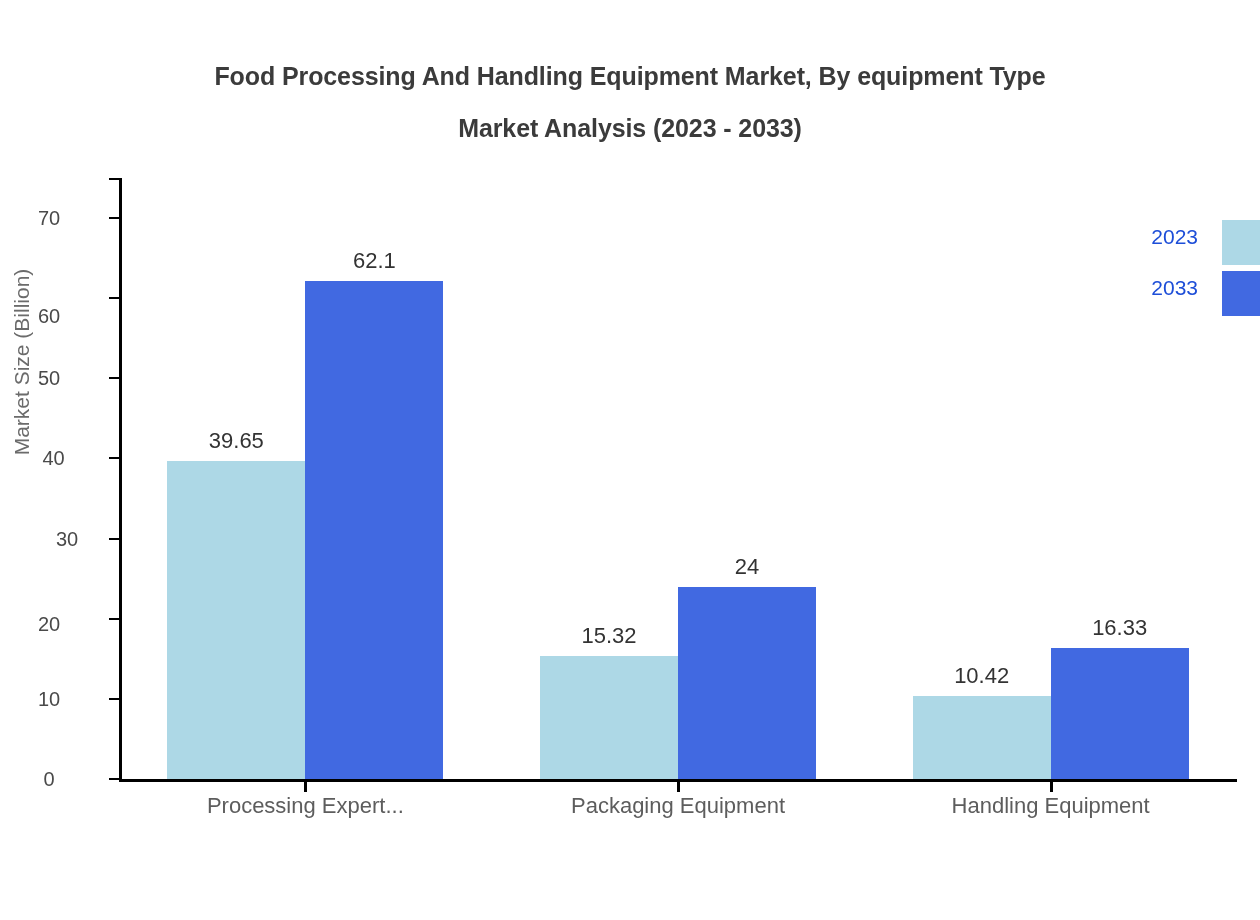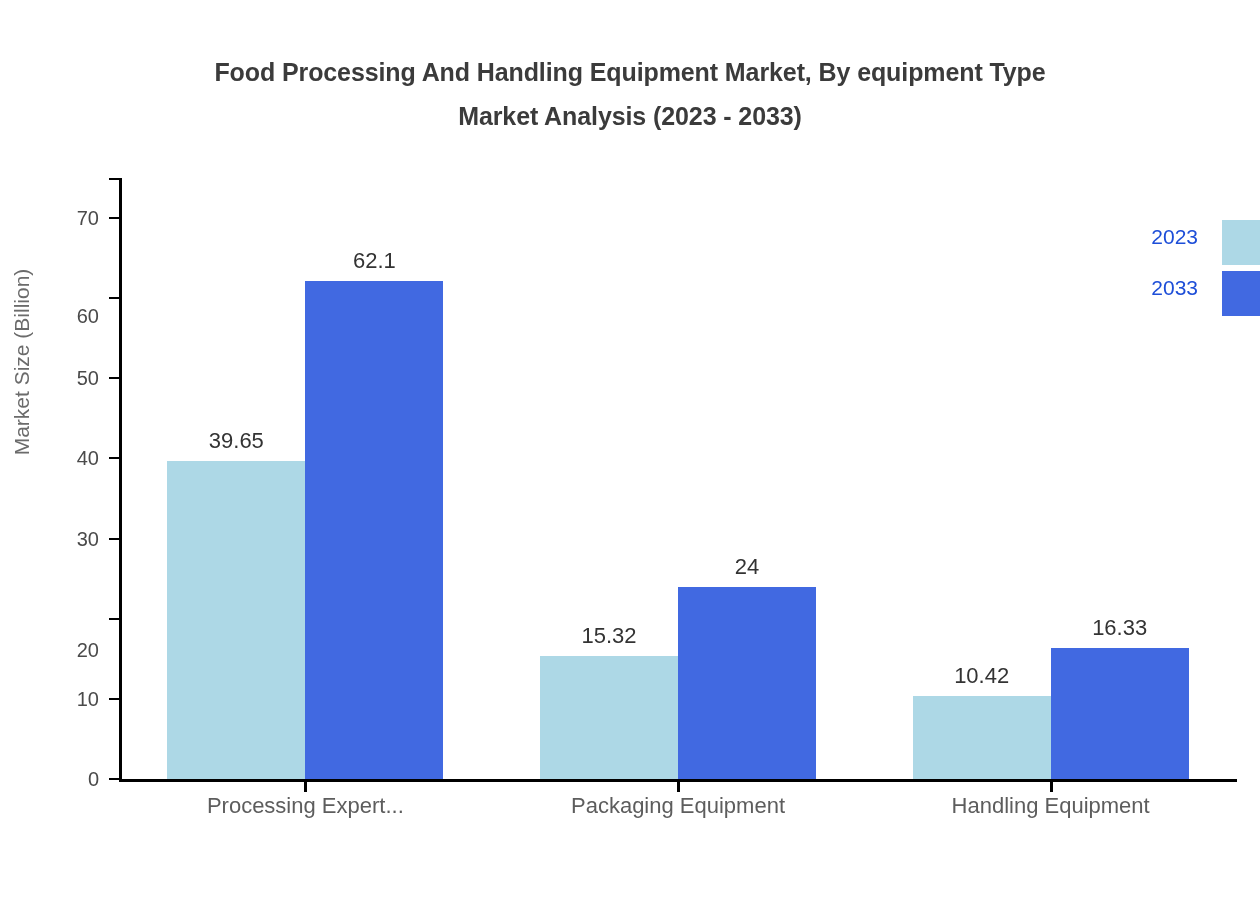--- a/index.html
+++ b/index.html
@@ -20,21 +20,21 @@
   
   .chart-title {
     position: absolute;
     left: 0;
     top: 50px;
     width: 1260px;
     text-align: center;
     font-size: 25px;
     font-weight: bold;
     color: #3b3b3b;
-    line-height: 44px;
+    line-height: 52px;
     white-space: pre-line;
     letter-spacing: -0.1px;
   }
   .axis-y-spine {
     position: absolute;
     left: 119px;
     top: 178px;
     width: 3px;
     height: 604px;
     background: #000000;
@@ -53,21 +53,21 @@
     position: absolute;
     left: 109px;
     width: 11px;
     height: 2px;
     background: #000000;
   }
   .ytick-label {
     position: absolute;
     right: 0;
     width: 100px;
-    text-align: right;
+    text-align: center;
     font-size: 20px;
     color: #4a4a4a;
     transform: translateY(-50%);
     white-space: nowrap;
   }
   .axis-y-title {
     position: absolute;
     left: -118px;
     top: 350px;
     width: 280px;
@@ -178,21 +178,21 @@
   <div class="axis-x-spine"></div>
 
   <div class="axis-y-title">Market Size (Billion)</div>
 
   <div id="ytick-layer">
       <div class="ytick" style="top: 778px;"></div>
       <div class="ytick-label" style="top: 779px; left: -1px;">0</div>
       <div class="ytick" style="top: 697.867px;"></div>
       <div class="ytick-label" style="top: 698.867px; left: -1px;">10</div>
       <div class="ytick" style="top: 617.733px;"></div>
-      <div class="ytick-label" style="top: 650px; left: -1px;">20</div>
+      <div class="ytick-label" style="top: 624px; left: -1px;">20</div>
       <div class="ytick" style="top: 537.6px;"></div>
       <div class="ytick-label" style="top: 538.6px; left: -1px; padding-left: 36px;">30</div>
       <div class="ytick" style="top: 457.467px;"></div>
       <div class="ytick-label" style="top: 458.467px; left: -1px; padding-left: 9px;">40</div>
       <div class="ytick" style="top: 377.333px;"></div>
       <div class="ytick-label" style="top: 378.333px; left: -1px;">50</div>
       <div class="ytick" style="top: 297.2px;"></div>
       <div class="ytick-label" style="top: 298.2px; left: -1px; margin-top: 18px;">60</div>
       <div class="ytick" style="top: 217.067px;"></div>
       <div class="ytick-label" style="top: 218.067px; left: -1px;">70</div>

